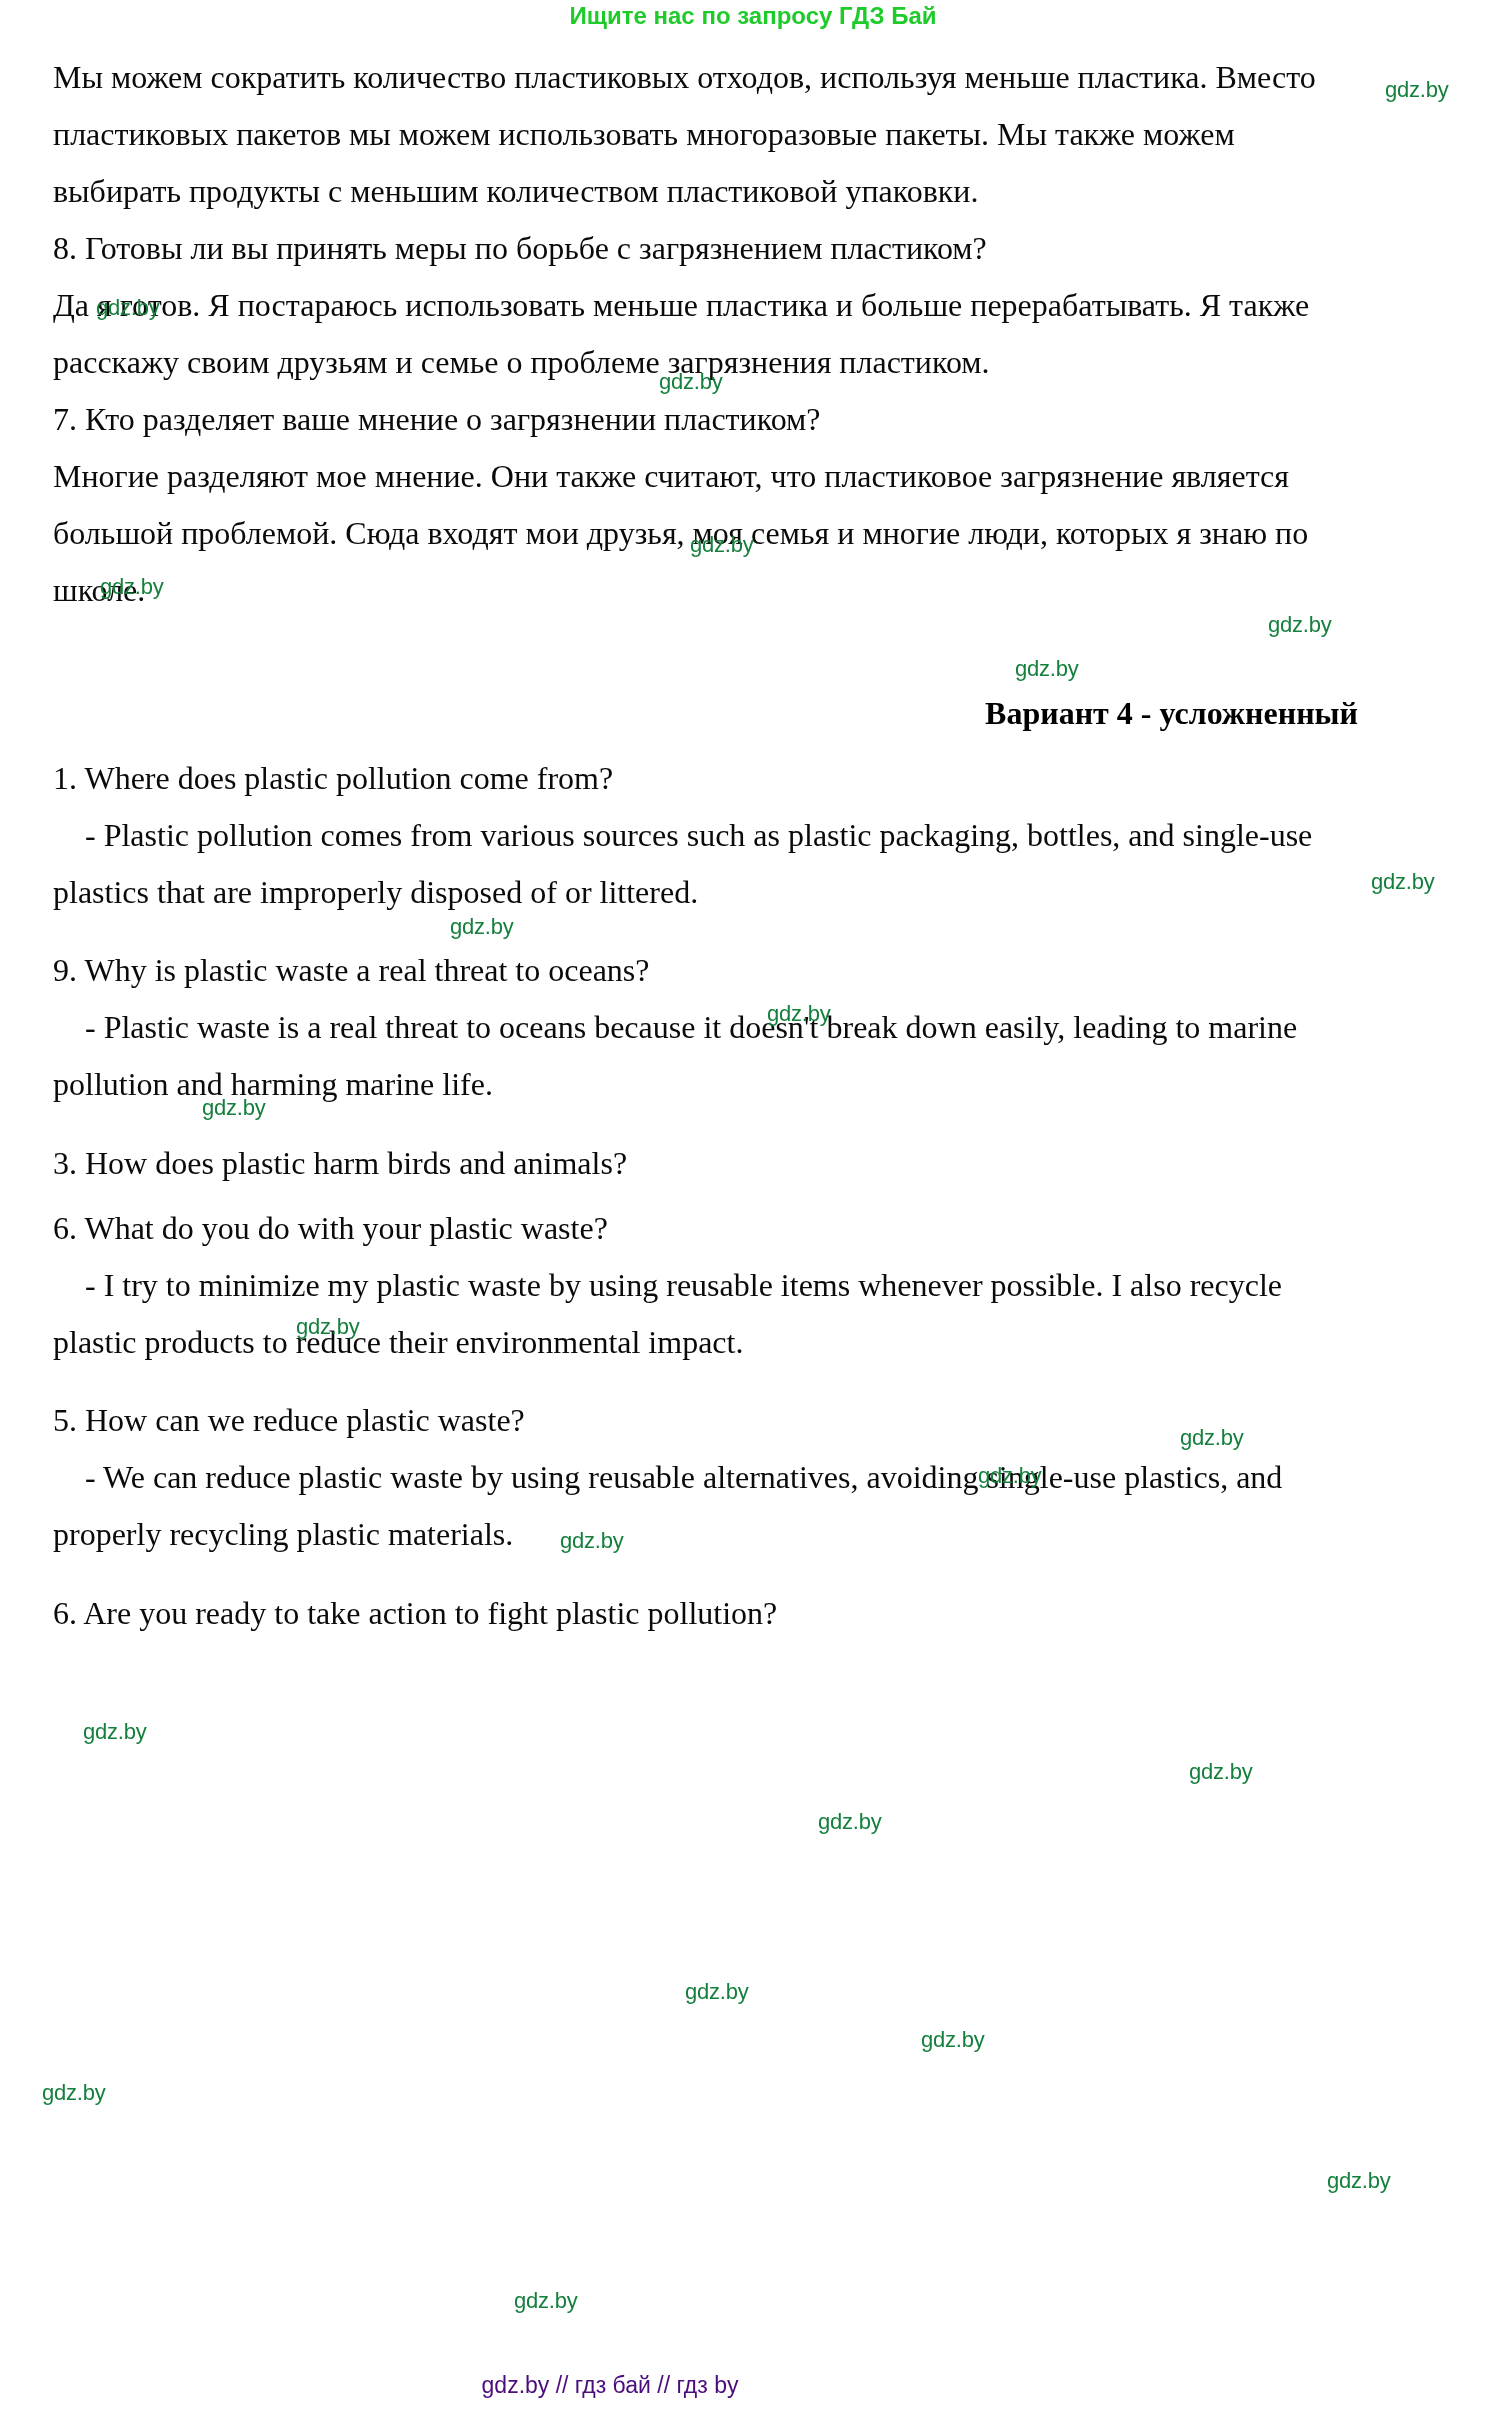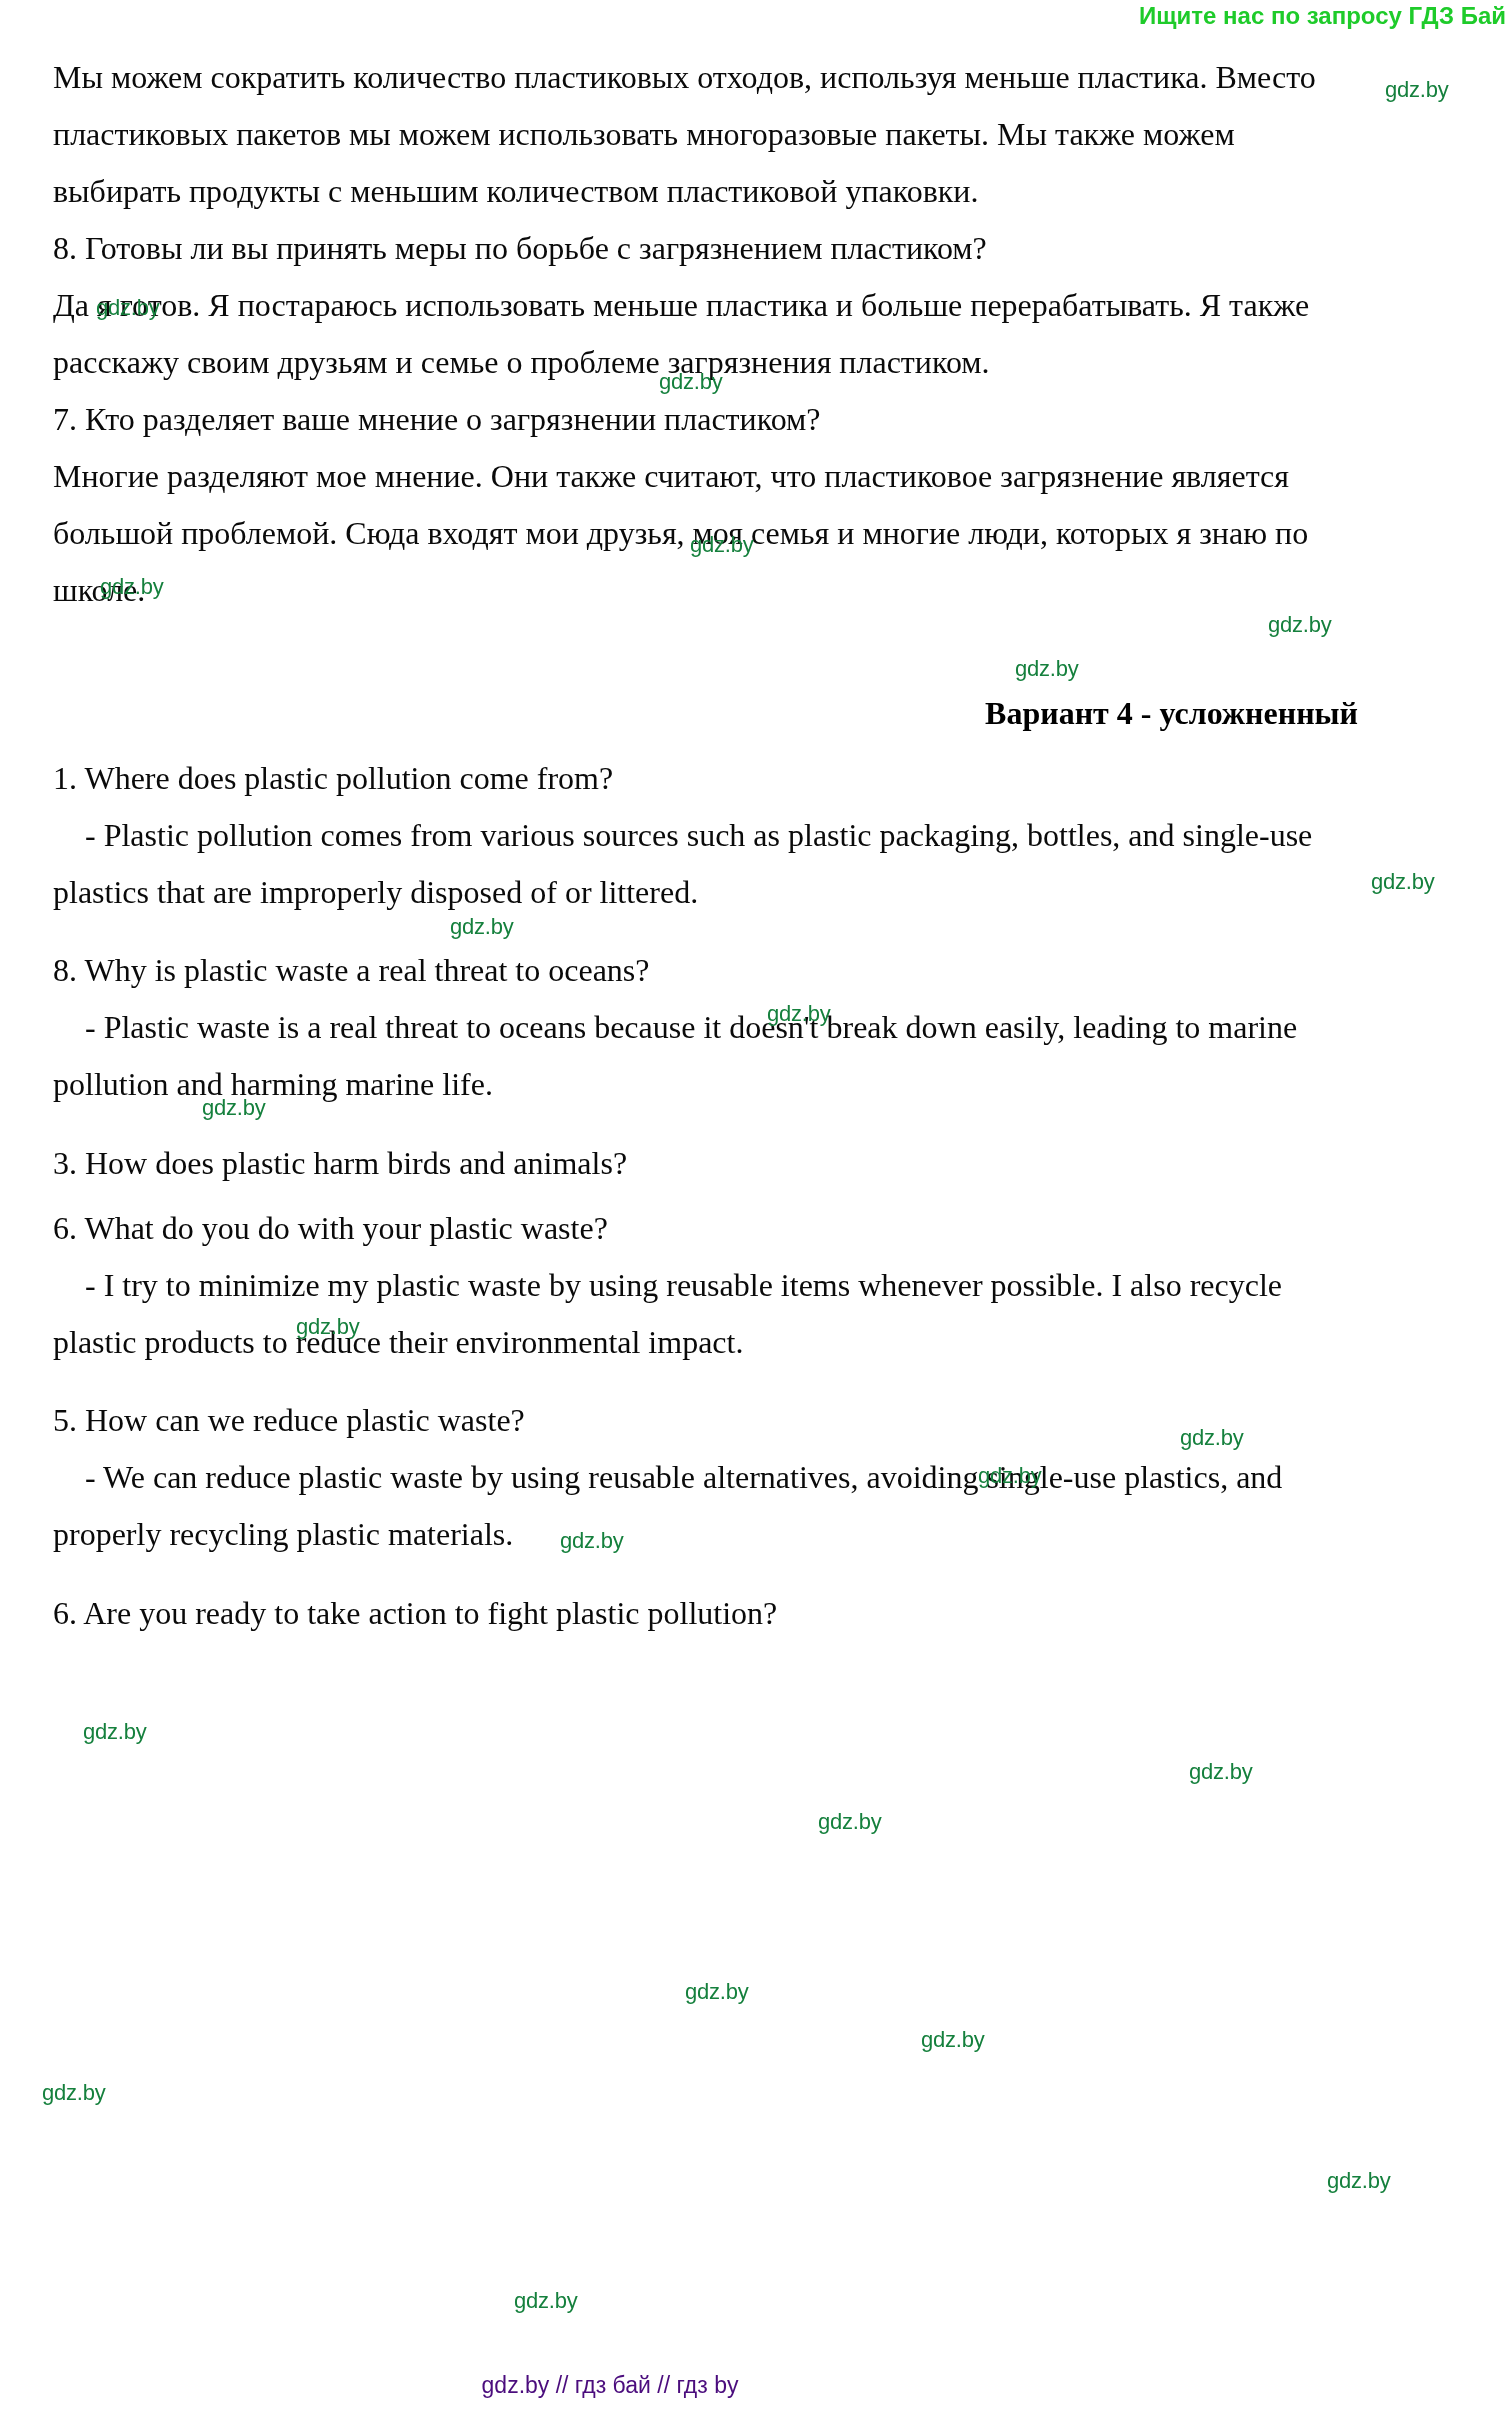--- a/index.html
+++ b/index.html
@@ -18,21 +18,21 @@
     background: #ffffff;
     overflow: hidden;
   }
 
   
   .promo {
     position: absolute;
     top: 1.5px;
     left: 0;
     width: 1506px;
-    text-align: right;
+    text-align: center;
     font-family: "Liberation Sans", "DejaVu Sans", sans-serif;
     font-weight: bold;
     font-size: 24px;
     color: #1ecb2a;
     letter-spacing: 0px;
     white-space: nowrap;
   }
 
   
   .footer {
@@ -114,21 +114,21 @@
 
     <p class="variant-title">Вариант 4 - усложненный</p>
 
     <div class="gap-sm"></div>
 
     <p class="para q">1. Where does plastic pollution come from?</p>
     <p class="para indent">- Plastic pollution comes from various sources such as plastic packaging, bottles, and single-use plastics that are improperly disposed of or littered.</p>
 
     <div class="gap-md"></div>
 
-    <p class="para q">8. Why is plastic waste a real threat to oceans?</p>
+    <p class="para q">9. Why is plastic waste a real threat to oceans?</p>
     <p class="para indent">- Plastic waste is a real threat to oceans because it doesn't break down easily, leading to marine pollution and harming marine life.</p>
 
     <div class="gap-md"></div>
 
     <p class="para q">3. How does plastic harm birds and animals?</p>
 
     <div class="gap-sm"></div>
 
     <p class="para q">6. What do you do with your plastic waste?</p>
     <p class="para indent">- I try to minimize my plastic waste by using reusable items whenever possible. I also recycle plastic products to reduce their environmental impact.</p>

